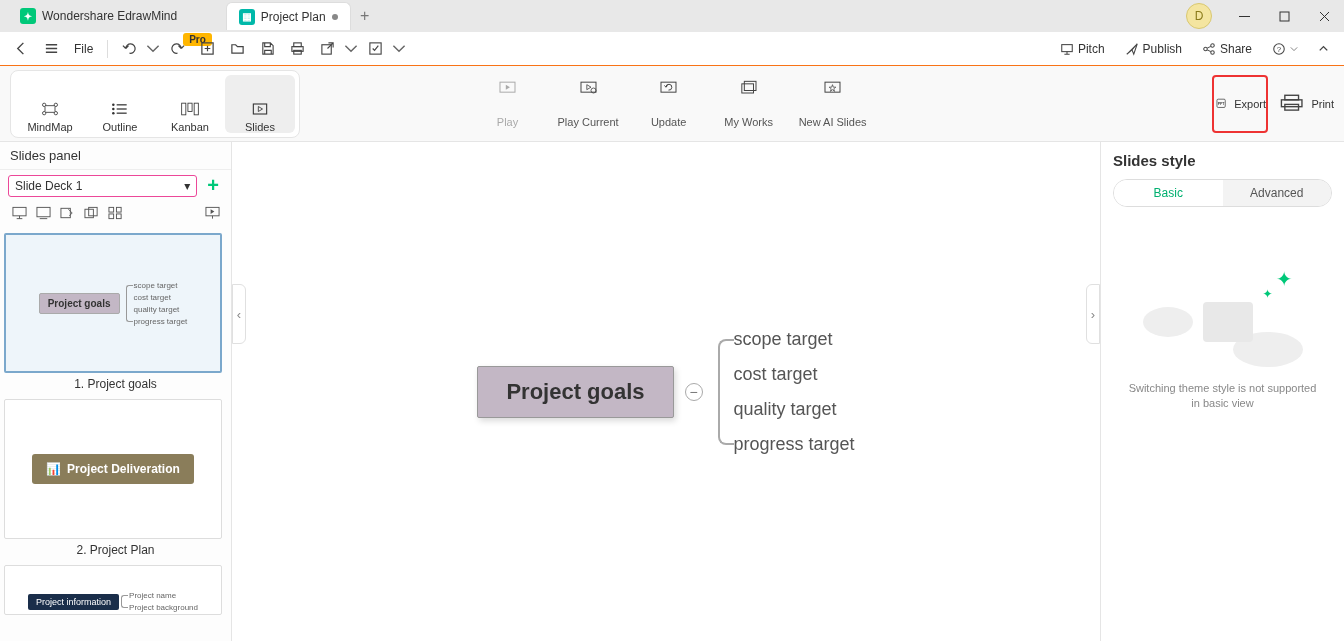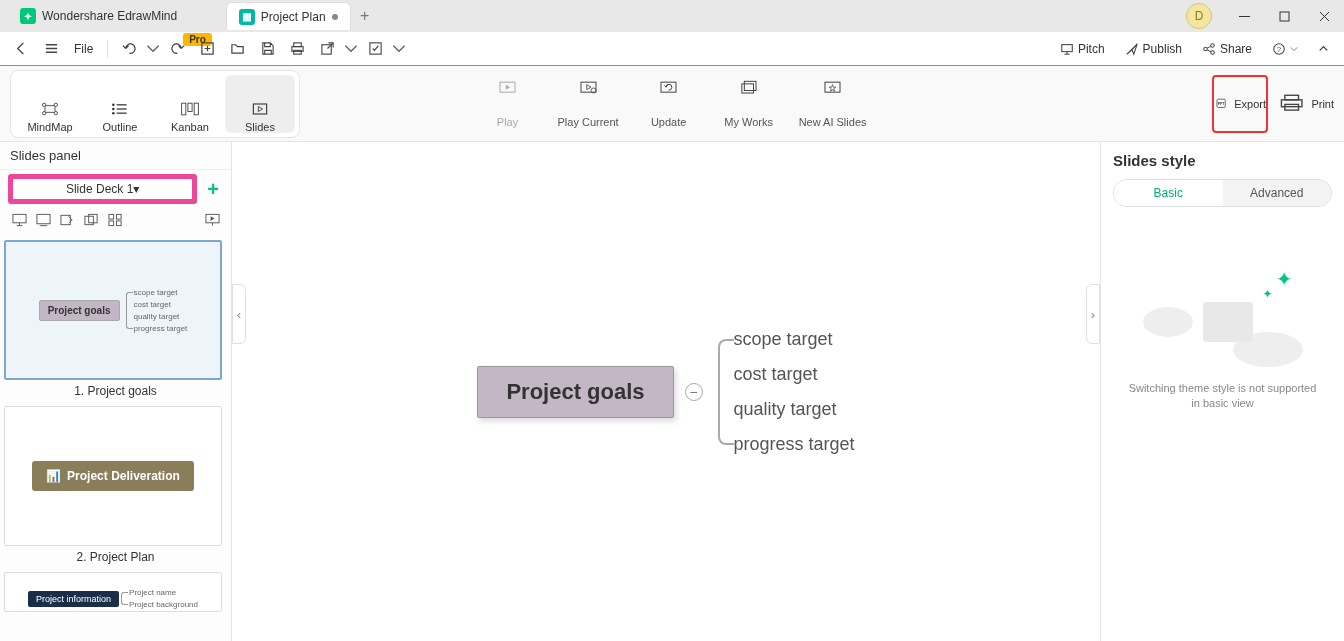--- a/index.html
+++ b/index.html
@@ -42,21 +42,21 @@
 .ribbon-rbtn { display: flex; flex-direction: row; align-items: center; justify-content: center; gap: 6px; font-size: 11px; cursor: pointer; width: 56px; height: 58px; border-radius: 4px; }
 .ribbon-rbtn.highlight { border: 2px solid #e33; }
 
 
 .main { display: flex; height: calc(641px - 32px - 34px - 76px); }
 
 
 .slides-panel { width: 232px; border-right: 1px solid #e5e5e5; display: flex; flex-direction: column; background: #fdfdfd; }
 .panel-header { padding: 6px 10px; font-size: 13px; border-bottom: 1px solid #eee; }
 .deck-row { display: flex; align-items: center; padding: 4px 8px; gap: 6px; }
-.deck-select { flex: 1; border: 5px solid #ec4899; padding: 3px 6px; font-size: 12px; background: #fff; border-radius: 3px; display: flex; justify-content: center; align-items: center; cursor: pointer; }
+.deck-select { flex: 1; border: 1px solid #ec4899; padding: 3px 6px; font-size: 12px; background: #fff; border-radius: 3px; display: flex; justify-content: space-between; align-items: center; cursor: pointer; }
 .add-deck { color: #00c879; font-size: 20px; font-weight: bold; cursor: pointer; padding: 0 4px; }
 .panel-tools { display: flex; gap: 2px; padding: 2px 8px 6px; }
 .ptool { width: 22px; height: 20px; display: flex; align-items: center; justify-content: center; cursor: pointer; }
 .ptool svg { width: 15px; height: 14px; }
 .ptool.right { margin-left: auto; }
 .thumbs { flex: 1; overflow-y: auto; padding: 4px; }
 .thumb-wrap { margin-bottom: 8px; }
 .thumb { width: 218px; height: 140px; background: #fff; border: 1px solid #ddd; border-radius: 2px; display: flex; align-items: center; justify-content: center; position: relative; cursor: pointer; }
 .thumb.selected { border: 2px solid #7ba8cc; background: #eef5fa; }
 .thumb-caption { text-align: center; font-size: 12px; margin-top: 4px; color: #333; }
@@ -420,21 +420,21 @@
         <div class="thumb">
           <div class="deliver-node">
               <span>📊</span>
               <span>Project Deliveration</span>
             </div>
         </div>
         <div class="thumb-caption">2. Project Plan</div>
       </div>
 
       <div class="thumb-wrap">
-        <div class="thumb" style="height:40px;align-items:flex-end;padding-bottom:2px">
+        <div class="thumb" style="height:50px;align-items:flex-end;padding-bottom:2px">
           <div style="display:flex;align-items:center">
             <div class="thumb3-node">Project information</div>
             <div class="mini-list" style="margin-left:10px">
               <span class="mini-item">Project name</span>
               <span class="mini-item">Project background</span>
             </div>
           </div>
         </div>
       </div>
     </div>

